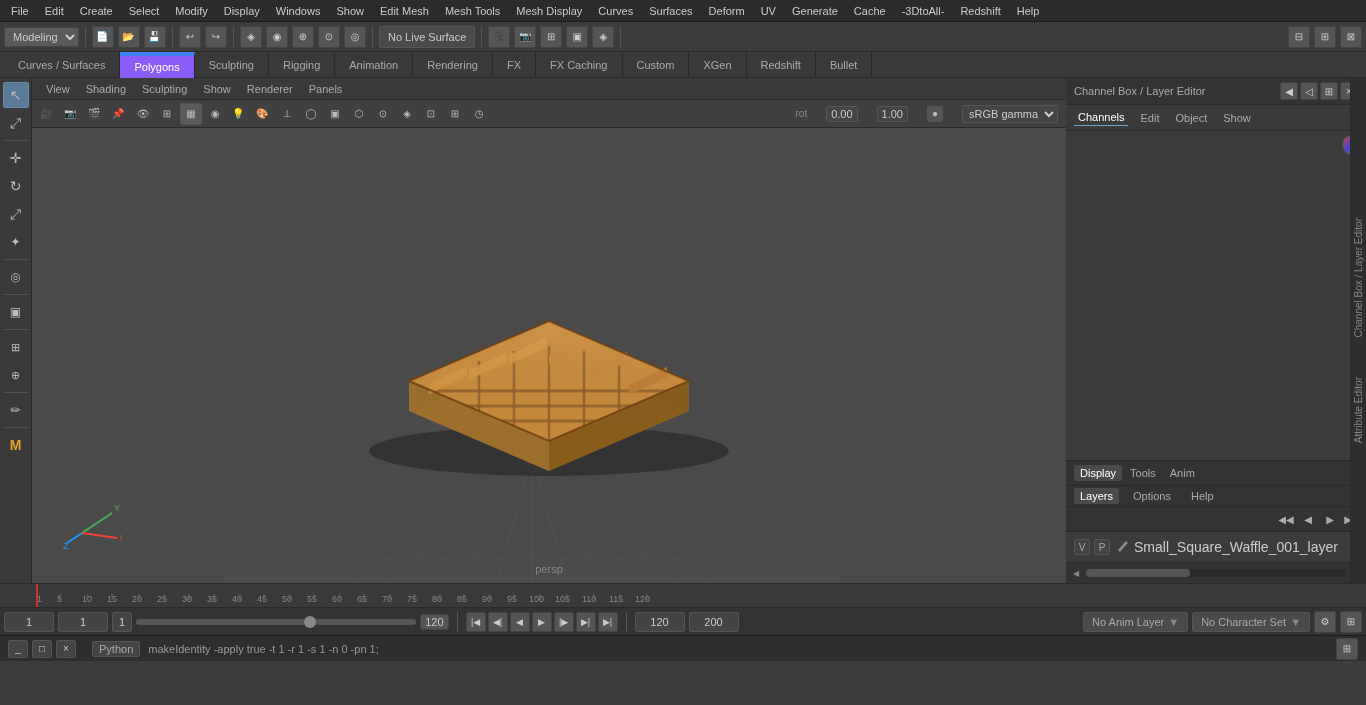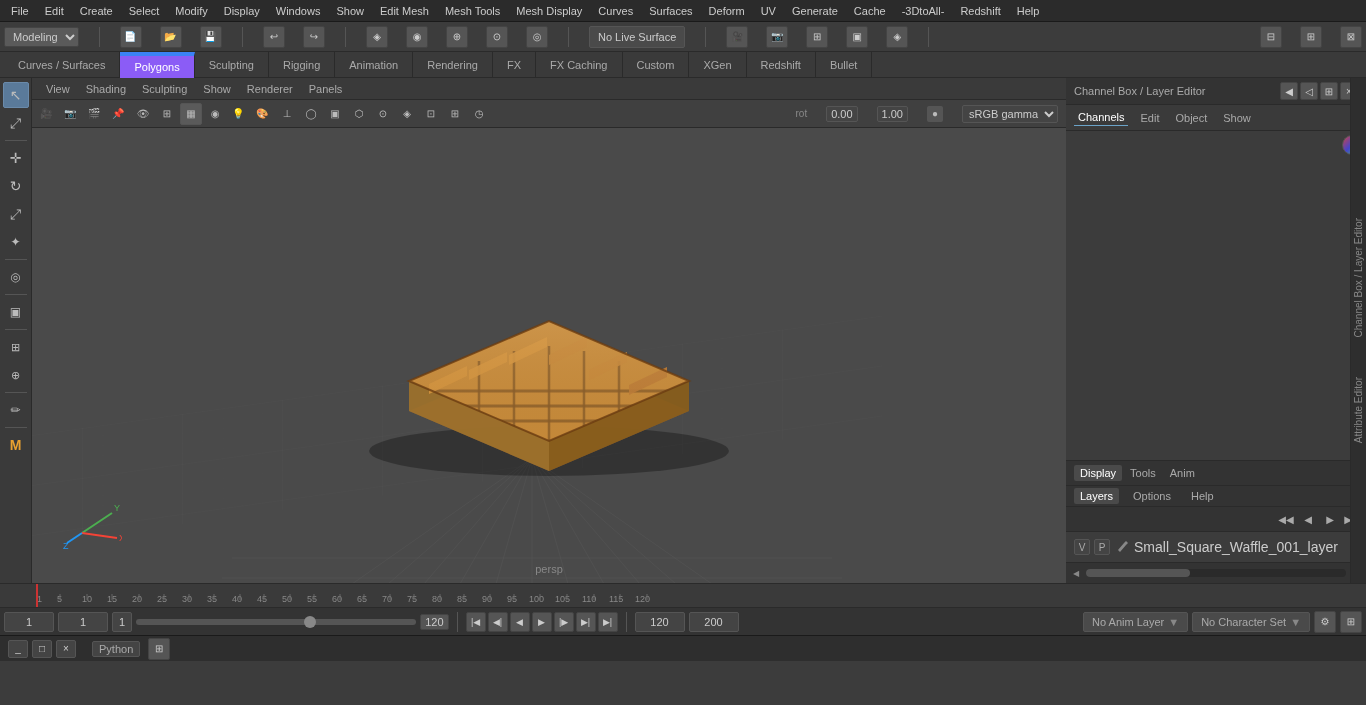--- a/index.html
+++ b/index.html
@@ -3,21 +3,21 @@
   <meta charset="utf-8">
   <style>
     * { margin: 0; padding: 0; box-sizing: border-box; }
     body { width: 1366px; height: 705px; background: #3c3c3c; font-family: 'Arial', sans-serif; font-size: 11px; color: #ccc; overflow: hidden; user-select: none; }
 
     
     #menu-bar { display: flex; align-items: center; height: 22px; background: #2b2b2b; border-bottom: 1px solid #1a1a1a; padding: 0 4px; gap: 2px; }
     .menu-item { padding: 2px 7px; color: #ccc; font-size: 11px; cursor: pointer; border-radius: 2px; white-space: nowrap; }
 
     
-    #toolbar1 { display: flex; align-items: center; height: 30px; background: #3c3c3c; border-bottom: 1px solid #2a2a2a; padding: 0 4px; gap: 18px; }
+    #toolbar1 { display: flex; align-items: center; height: 30px; background: #3c3c3c; border-bottom: 1px solid #2a2a2a; padding: 0 4px; gap: 4px; }
     .toolbar-select { background: #5a5a5a; border: 1px solid #444; color: #ccc; font-size: 11px; padding: 1px 4px; border-radius: 2px; height: 20px; }
     .tb-btn { width: 22px; height: 22px; background: #555; border: 1px solid #444; border-radius: 2px; display: flex; align-items: center; justify-content: center; cursor: pointer; font-size: 10px; color: #ccc; }
     .tb-separator { width: 1px; height: 20px; background: #555; margin: 0 2px; }
     .live-surface-btn { background: #4a4a4a; border: 1px solid #555; color: #ccc; font-size: 11px; padding: 2px 8px; border-radius: 2px; cursor: pointer; height: 22px; }
 
     
     #tab-bar { display: flex; align-items: center; height: 26px; background: #3a3a3a; border-bottom: 1px solid #2a2a2a; padding: 0 4px; gap: 0; }
     .tab { padding: 4px 14px; font-size: 11px; color: #aaa; cursor: pointer; border-right: 1px solid #2a2a2a; height: 26px; display: flex; align-items: center; }
     .tab.active { background: #8b5cf6; color: #fff; border-top: 4px solid #3b82f6; }
 
@@ -531,14 +531,15 @@
 </div>
 
 <div id="status-bar">
 
   <div style="display:flex; align-items:center; gap:4px; margin-right:8px;">
     <div style="width:20px; height:18px; background:#444; border:1px solid #555; border-radius:2px; display:flex; align-items:center; justify-content:center; cursor:pointer; color:#ccc; font-size:10px;">_</div>
     <div style="width:20px; height:18px; background:#444; border:1px solid #555; border-radius:2px; display:flex; align-items:center; justify-content:center; cursor:pointer; color:#ccc; font-size:10px;">□</div>
     <div style="width:20px; height:18px; background:#444; border:1px solid #555; border-radius:2px; display:flex; align-items:center; justify-content:center; cursor:pointer; color:#ccc; font-size:10px;">×</div>
   </div>
   <div class="python-label">Python</div>
+  <div class="status-text">makeIdentity -apply true -t 1 -r 1 -s 1 -n 0 -pn 1;</div>
   <div class="tb-btn" style="width:22px;height:22px;">⊞</div>
 </div>
 
 </body></html>

